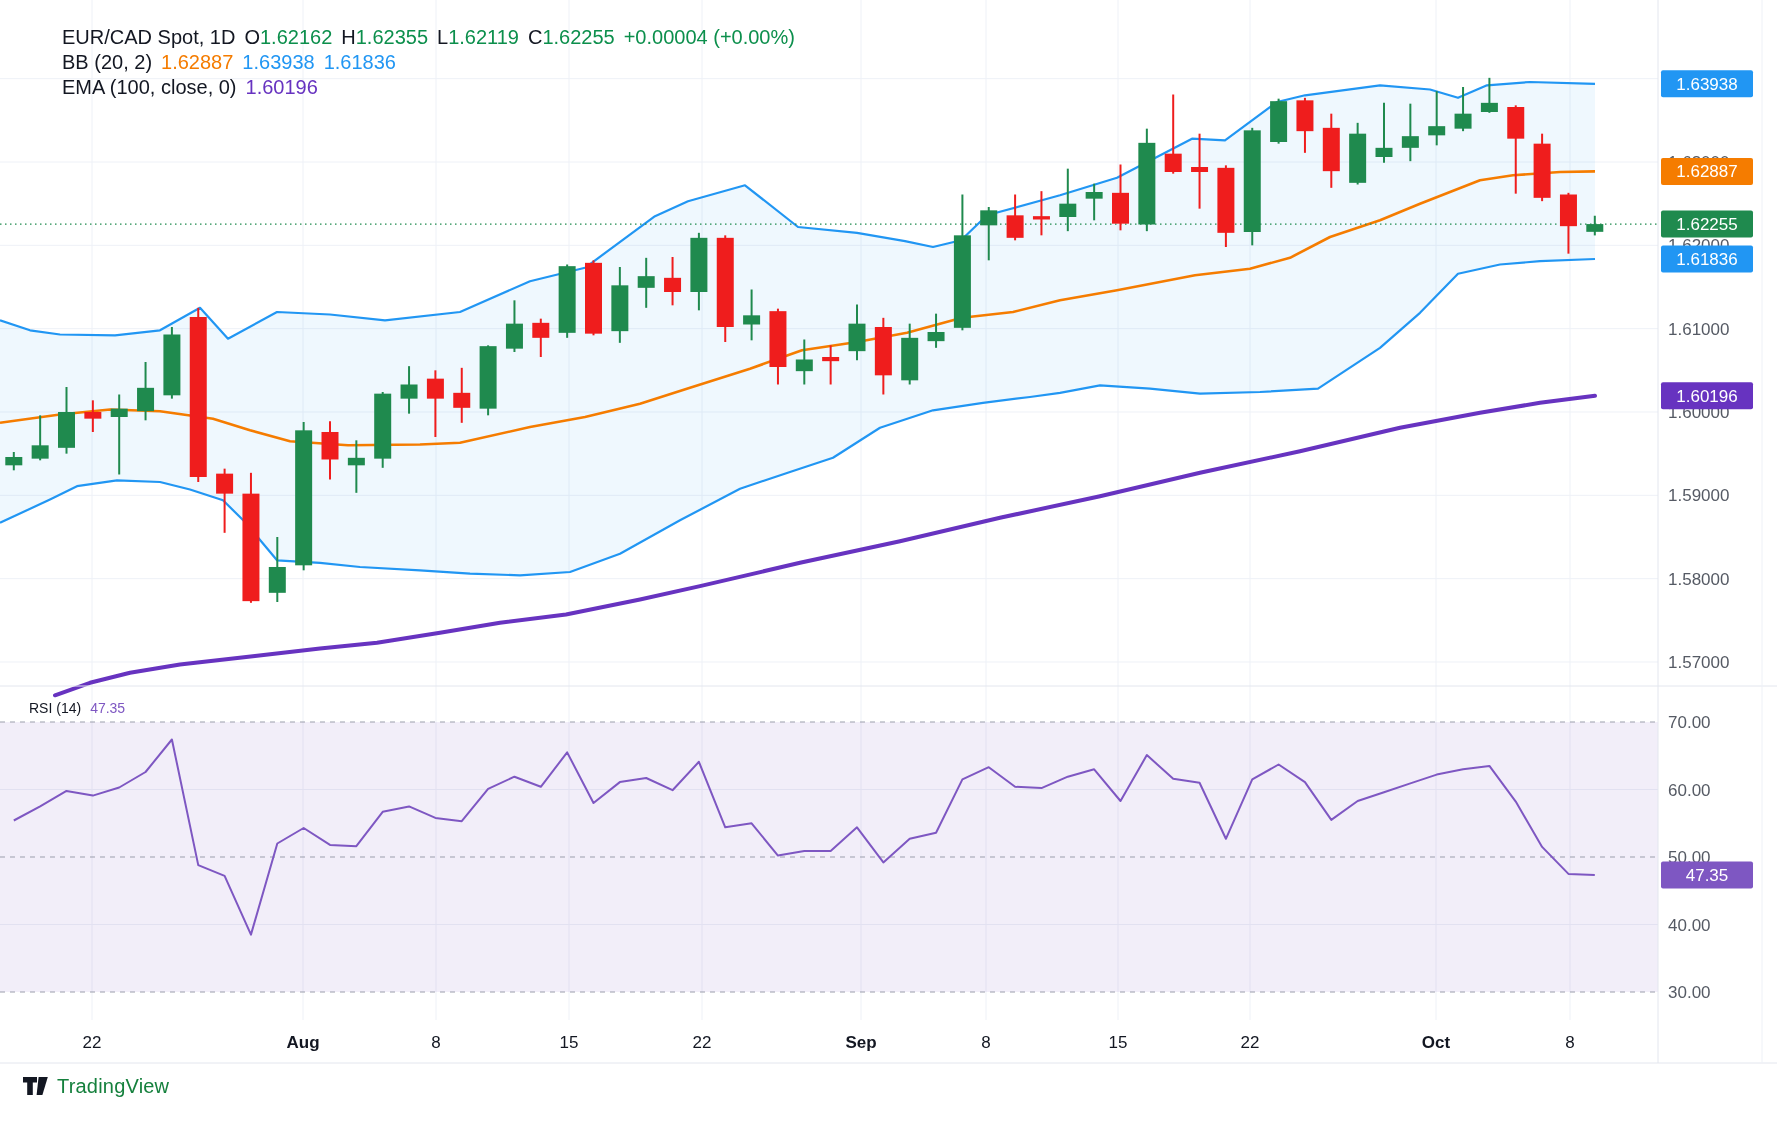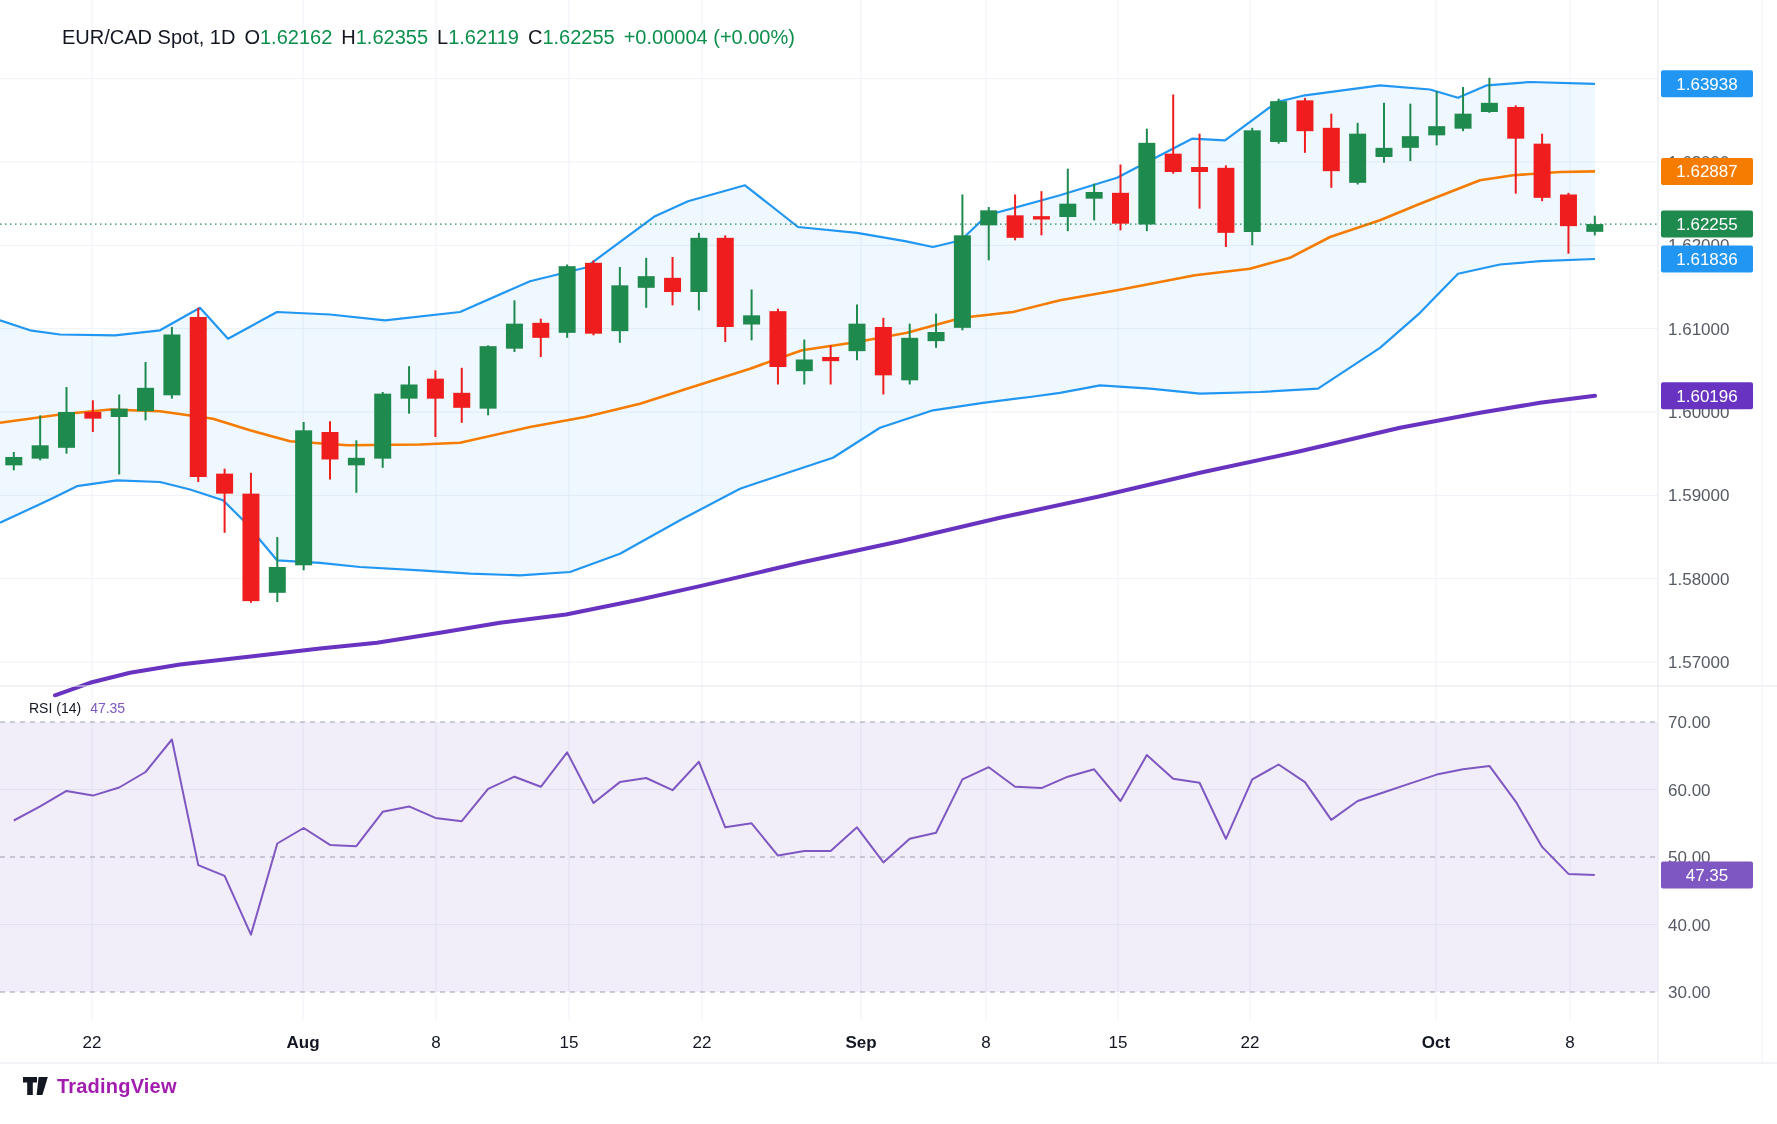--- a/index.html
+++ b/index.html
@@ -9,21 +9,21 @@
   .legend{position:absolute;left:24px;top:25px;font-size:20px;color:#131722;line-height:25px;white-space:nowrap;margin-left:38px;}
   .legend .row{height:25px;}
   .g8{margin-left:9px;}
   .green{color:#0c8f4c;}
   .orange{color:#f57c00;}
   .blue{color:#2196f3;}
   .purple{color:#6733c0;}
   .lpurple{color:#7e57c2;}
   .rsi-legend{position:absolute;left:29px;top:700px;font-size:14px;color:#131722;white-space:nowrap;}
   .watermark{position:absolute;left:22px;top:1074px;display:flex;align-items:center;gap:8px;}
-  .watermark span{font-size:20px;font-weight:700;color:#a21caf;letter-spacing:.2px;}
+  .watermark span{font-size:20px;font-weight:400;color:#15803d;letter-spacing:.2px;}
 </style>
 </head>
 <body>
 
 <div class="stage">
 
   <svg id="chart" width="1777" height="1124" viewBox="0 0 1777 1124">
       <rect x="0" y="0" width="1777" height="1124" fill="#ffffff"></rect>
       <line x1="0" y1="78.66999999999993" x2="1658" y2="78.66999999999993" stroke="#eef1f7" stroke-width="1"></line>
       <line x1="0" y1="162" x2="1658" y2="162" stroke="#eef1f7" stroke-width="1"></line>
@@ -228,20 +228,26 @@
       <rect x="1661" y="382.15731999999866" width="92" height="27" rx="2" fill="#6733c0"></rect>
       <text x="1707" y="401.65731999999866" fill="#ffffff" font-size="17" text-anchor="middle">1.60196</text>
       <rect x="1661" y="861.3875" width="92" height="27" rx="2" fill="#7e57c2"></rect>
       <text x="1707" y="880.8875" fill="#ffffff" font-size="17" text-anchor="middle">47.35</text>
     </svg>
 
   <div class="legend">
     <div class="row">
       <span>EUR/CAD Spot, 1D</span><span class="g8">O</span><span class="green">1.62162</span><span class="g8">H</span><span class="green">1.62355</span><span class="g8">L</span><span class="green">1.62119</span><span class="g8">C</span><span class="green">1.62255</span><span class="green g8">+0.00004 (+0.00%)</span>
     </div>
+    <div class="row">
+      <span>BB (20, 2)</span><span class="orange g8">1.62887</span><span class="blue g8">1.63938</span><span class="blue g8">1.61836</span>
+    </div>
+    <div class="row">
+      <span>EMA (100, close, 0)</span><span class="purple g8">1.60196</span>
+    </div>
   </div>
 
   <div class="rsi-legend">
     <span>RSI (14)</span><span class="lpurple g8">47.35</span>
   </div>
 
   <div class="watermark">
     <svg width="27" height="24" viewBox="0 0 27 24" style="position:static">
       <g fill="#131722">
         <path d="M1 3 H15 V8.6 H10.8 V21 H5.2 V8.6 H1 Z"></path>

